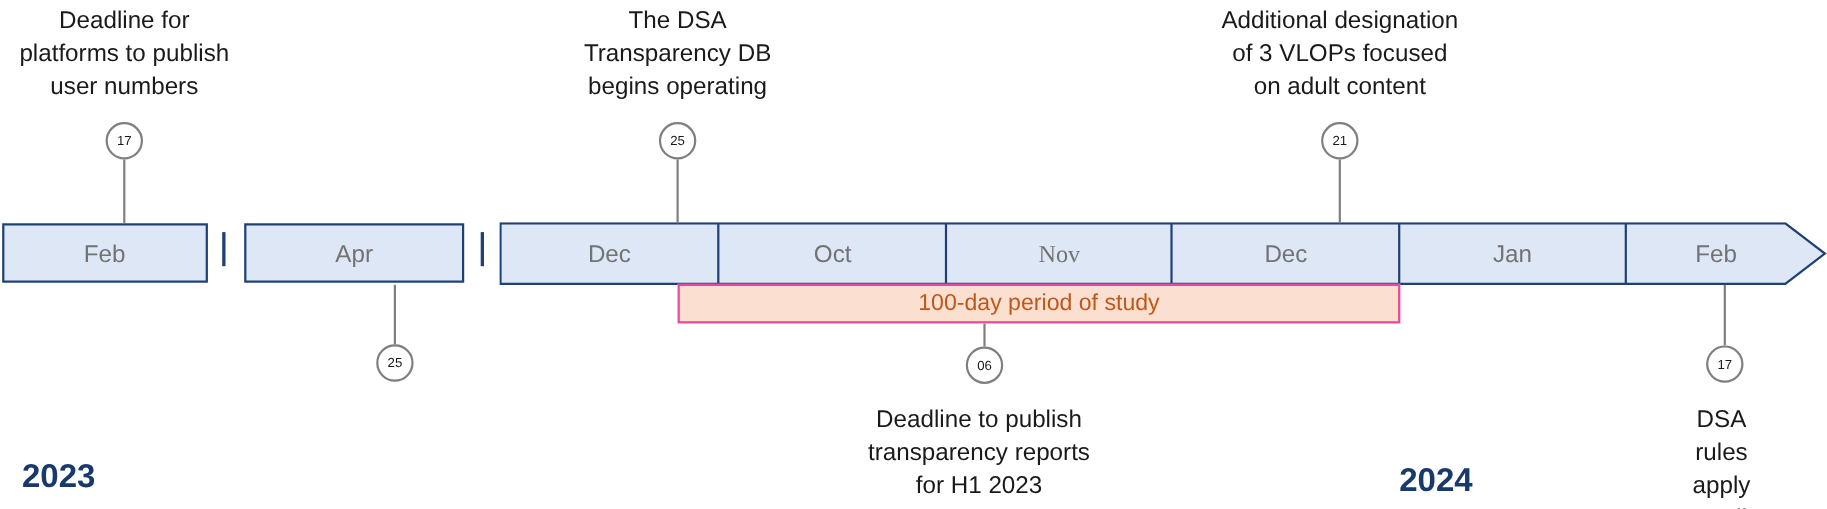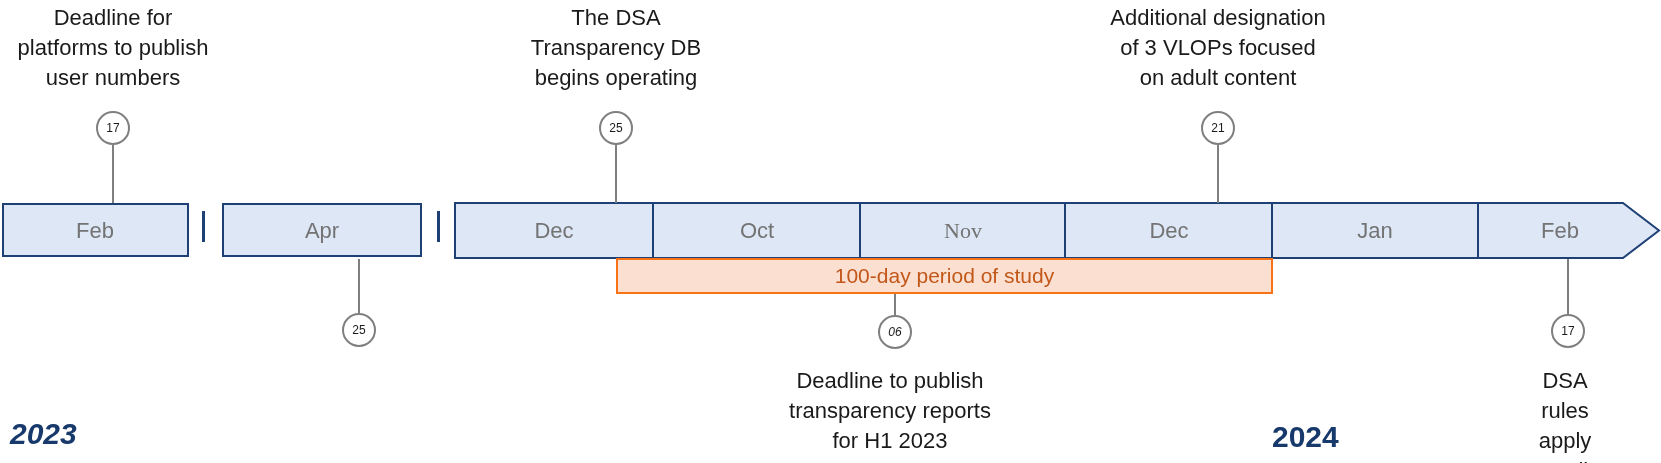--- a/index.html
+++ b/index.html
@@ -66,21 +66,21 @@
     background: #1e4074;
   }
   .study-band {
     position: absolute;
     left: 616px;
     top: 258px;
     width: 657px;
     height: 36px;
     box-sizing: border-box;
     background: #fbe0d1;
-    border: 2px solid #f97316;
+    border: 2px solid #ec4899;
     display: flex;
     align-items: center;
     justify-content: center;
     font-size: 21px;
     color: #c2571a;
     z-index: 2;
   }
   .year-label {
     position: absolute;
     font-size: 30px;
@@ -139,27 +139,27 @@
   <span class="month-label" style="left:1560px;">Feb</span>
 
   <div class="study-band">
     <span>100-day period of study</span>
   </div>
 
   <div class="connector" style="left:358px; top:259px; height:54px;"></div>
   <div class="day-badge" style="left:342px; top:313px;">25</div>
 
   <div class="connector" style="left:894px; top:294px; height:21px;"></div>
-  <div class="day-badge" style="left:878px; top:315px;font-style:italic;">06</div>
+  <div class="day-badge" style="left:878px; top:315px;">06</div>
   <div class="event-label" style="left:890px; top:366px;">Deadline to publish
 transparency reports
 for H1 2023</div>
 
   <div class="connector" style="left:1567px; top:259px; height:55px;"></div>
   <div class="day-badge" style="left:1551px; top:314px;">17</div>
   <div class="event-label" style="left:1565px; top:366px;">DSA rules apply
 to all regulated
 online platforms</div>
 
-  <div class="year-label" style="left:10px; top:417px;font-style:italic;">2023</div>
+  <div class="year-label" style="left:20px; top:417px;">2023</div>
   <div class="year-label" style="left:1272px; top:420px;">2024</div>
 
 </div>
 
 </body></html>

